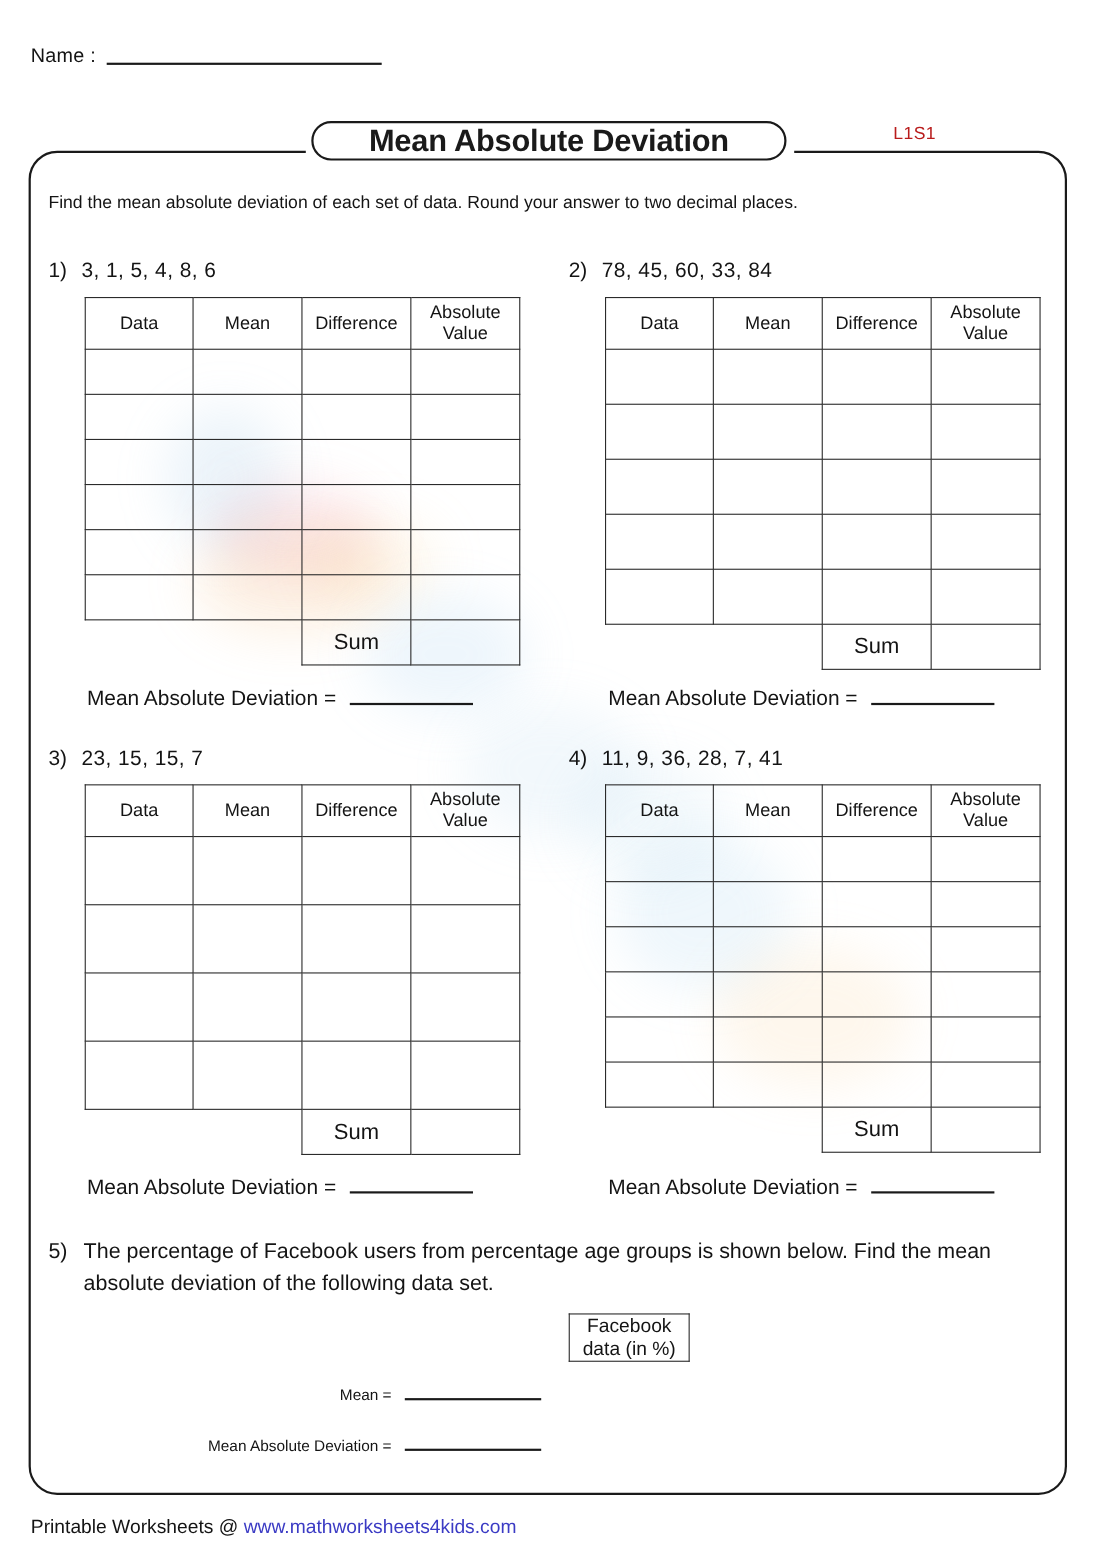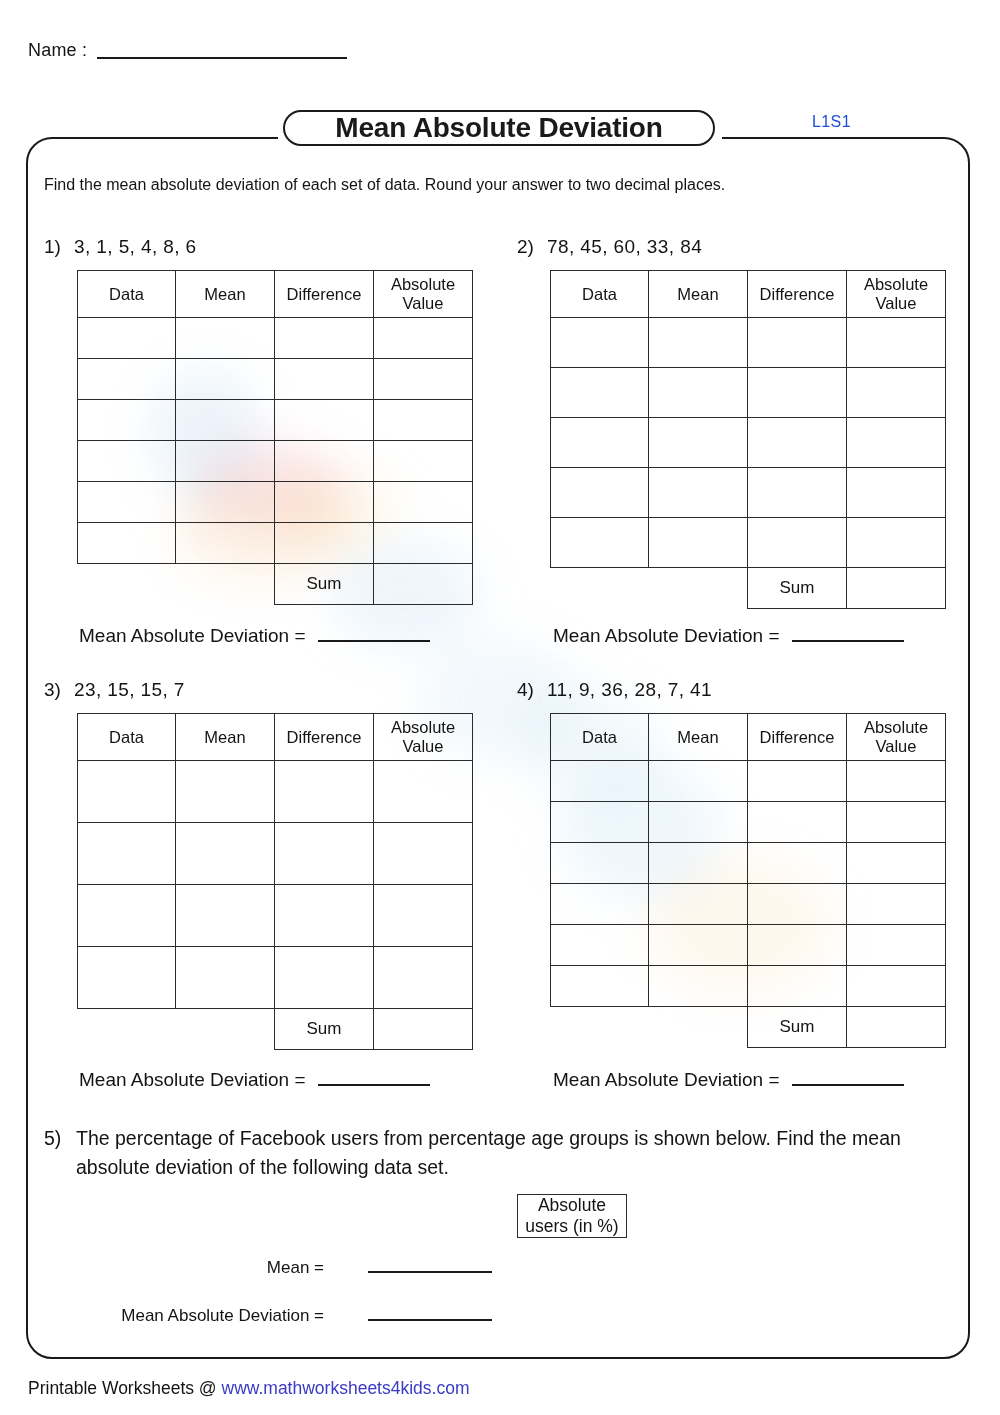--- a/index.html
+++ b/index.html
@@ -86,21 +86,21 @@
     font-size: 28px;
     font-weight: bold;
     letter-spacing: -0.2px;
     color: #1a1a1a;
   }
   .sheet-code {
     position: absolute;
     left: 812px;
     top: 113px;
     font-size: 16px;
-    color: #1d4ed8;
+    color: #b91c1c;
     z-index: 4;
     letter-spacing: .4px;
   }
 
   
   .instruction {
     position: absolute;
     left: 44px;
     top: 171px;
     width: 880px;
@@ -149,21 +149,21 @@
     line-height: 19px;
   }
   table.mad td.cell {
     height: 40px;
   }
   table.mad td.blank {
     border: none;
   }
   table.mad td.sumlabel {
     height: 40px;
-    font-size: 17px;
+    font-size: 20px;
   }
   .col-data   { width: 98px; }
   .col-mean   { width: 99px; }
   .col-diff   { width: 99px; }
   .col-abs    { width: 99px; }
 
   
   .answer-row {
     position: absolute;
     display: flex;
@@ -197,23 +197,22 @@
     position: absolute;
     left: 80px;
     top: 1258px;
     z-index: 3;
   }
   .q5-line {
     display: flex;
     align-items: baseline;
     justify-content: flex-end;
     width: 412px;
-    font-size: 17px;
+    font-size: 14px;
     margin-bottom: 28px;
-    gap: 32px;
   }
   .q5-line .answer-rule { width: 124px; }
 
   
   table.fb {
     position: absolute;
     left: 517px;
     top: 1194px;
     border-collapse: collapse;
     table-layout: fixed;
@@ -544,20 +543,20 @@
   </div>
   <div class="q5-line">
     <span>Mean Absolute Deviation  =</span>
     <span class="answer-rule"></span>
   </div>
 </div>
 
 <table class="fb">
   <tbody>
       <tr>
-    <td class="fb-title" colspan="4">Absolute users (in %)</td>
+    <td class="fb-title" colspan="4">Facebook data (in %)</td>
   </tr>
 </tbody>
   </table>
 
 <div class="footer">
   <span>Printable Worksheets @ </span><span class="site">www.mathworksheets4kids.com</span>
 </div>
 
 </body></html>

